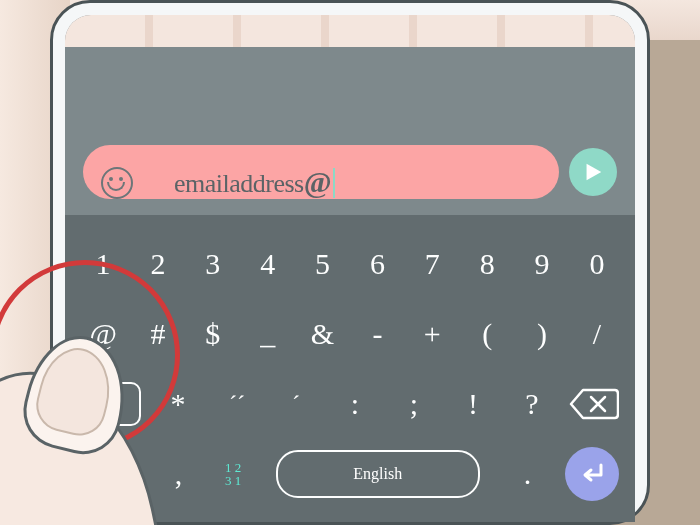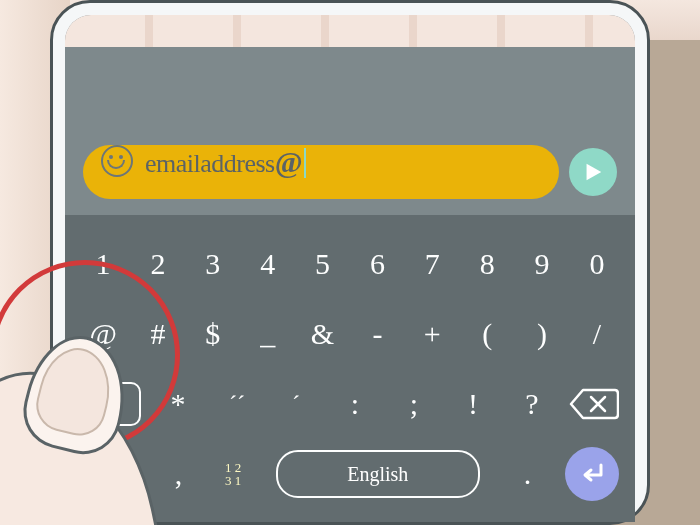--- a/index.html
+++ b/index.html
@@ -6,43 +6,43 @@
   .stage{position:relative;width:700px;height:525px;background:#b8a896;}
   
   .hand-top{position:absolute;left:0;top:0;width:700px;height:40px;background:linear-gradient(#f4e7df,#e9d7cc);}
   .hand-left{position:absolute;left:0;top:0;width:70px;height:525px;background:linear-gradient(90deg,#f6e9e0,#e7d4c7);}
   .phone{position:absolute;left:50px;top:0;width:600px;height:525px;border-radius:40px;background:#f5f7f8;border:3px solid #4a5356;box-sizing:border-box;}
   .screen{position:absolute;left:12px;top:12px;right:12px;bottom:0;border-radius:26px 26px 0 0;background:#7e898c;overflow:hidden;}
   
   .topstrip{position:absolute;left:0;top:0;right:0;height:32px;background:repeating-linear-gradient(90deg,#f4e6de 0 80px,#ead6cb 80px 88px);}
   
   .inputrow{position:absolute;left:18px;right:18px;top:130px;height:54px;display:flex;align-items:center;gap:10px;}
-  .textfield{flex:1;height:54px;background:#eab308;border-radius:28px;display:flex;align-items:flex-start;padding:0 18px;box-sizing:border-box;}
+  .textfield{flex:1;height:54px;background:#fca5a5;border-radius:28px;display:flex;align-items:flex-end;padding:0 18px;box-sizing:border-box;gap:29px;}
   .emoji{width:28px;height:28px;border:2.5px solid #6c7679;border-radius:50%;margin-right:12px;position:relative;flex:none;}
   .emoji::before,.emoji::after{content:"";position:absolute;background:#6c7679;border-radius:50%;}
   .emoji::before{width:4px;height:4px;left:6px;top:8px;box-shadow:10px 0 0 #6c7679;}
   .emoji::after{width:14px;height:7px;border:2.5px solid #6c7679;border-top:none;border-radius:0 0 14px 14px;background:none;left:4px;top:13px;}
   .typed{color:#5b6366;font-size:26px;letter-spacing:-0.5px;white-space:nowrap;}
   .typed .at{font-family:Georgia,serif;font-weight:bold;font-size:30px;}
   .cursor{display:inline-block;width:2px;height:30px;background:#8bd9c6;margin-left:2px;vertical-align:-6px;}
   .sendbtn{width:48px;height:48px;border-radius:50%;background:#8fd9c7;display:flex;align-items:center;justify-content:center;flex:none;}
   .sendbtn svg{width:22px;height:22px;}
   
   .kbd{position:absolute;left:0;right:0;top:200px;bottom:0;background:#626c6f;padding:18px 16px 0;box-sizing:border-box;}
   .krow{display:flex;justify-content:space-between;align-items:center;height:62px;margin-bottom:8px;}
   .key{color:#fdfefe;font-size:30px;min-width:44px;text-align:center;font-family:"Comic Sans MS",cursive;white-space:pre;user-select:none;}
   .key.small{font-size:24px;}
   .shiftkey{width:60px;height:44px;border:2.5px solid #fdfefe;border-radius:10px;display:flex;align-items:center;justify-content:center;color:#fff;font-size:16px;box-sizing:border-box;}
   .bksp{width:50px;height:36px;position:relative;}
   .bksp svg{width:50px;height:36px;}
-  .spacebar{flex:1;max-width:200px;height:44px;border:2.5px solid #fdfefe;border-radius:22px;color:#fff;display:flex;align-items:center;justify-content:center;font-size:20px;margin:0 10px;}
+  .spacebar{flex:1;max-width:200px;height:44px;border:2.5px solid #fdfefe;border-radius:22px;color:#fff;display:flex;align-items:center;justify-content:center;font-size:16px;margin:0 10px;}
   .enter{width:54px;height:54px;border-radius:50%;background:#9aa3ea;display:flex;align-items:center;justify-content:center;}
   .enter svg{width:30px;height:30px;}
   .abc{color:#fff;font-size:22px;min-width:60px;text-align:center;}
-  .numtoggle{color:#fef9c3;font-size:13px;line-height:1;min-width:34px;text-align:center;}
+  .numtoggle{color:#5eead4;font-size:13px;line-height:1;min-width:34px;text-align:center;}
   
   .redcircle{position:absolute;left:-10px;top:260px;width:180px;height:180px;border:5px solid #d23a3a;border-radius:50%;pointer-events:none;}
   
   .thumb{position:absolute;left:-60px;top:330px;width:210px;height:260px;}
   .thumb .flesh{position:absolute;left:0;top:40px;width:200px;height:220px;background:#f7e9e1;border:3px solid #5a6366;border-radius:110px 120px 20px 20px / 160px 180px 20px 20px;transform:rotate(-12deg);}
   .thumb .nail{position:absolute;left:88px;top:6px;width:92px;height:110px;background:#fbf3ee;border:3px solid #5a6366;border-radius:60px 70px 50px 50px / 90px 100px 50px 50px;transform:rotate(14deg);}
   .thumb .nailinner{position:absolute;left:100px;top:18px;width:66px;height:82px;background:#f4e6de;border:2px solid #c9b8ab;border-radius:50px 56px 40px 40px / 70px 76px 40px 40px;transform:rotate(14deg);}
 </style>
 </head>
 <body>

